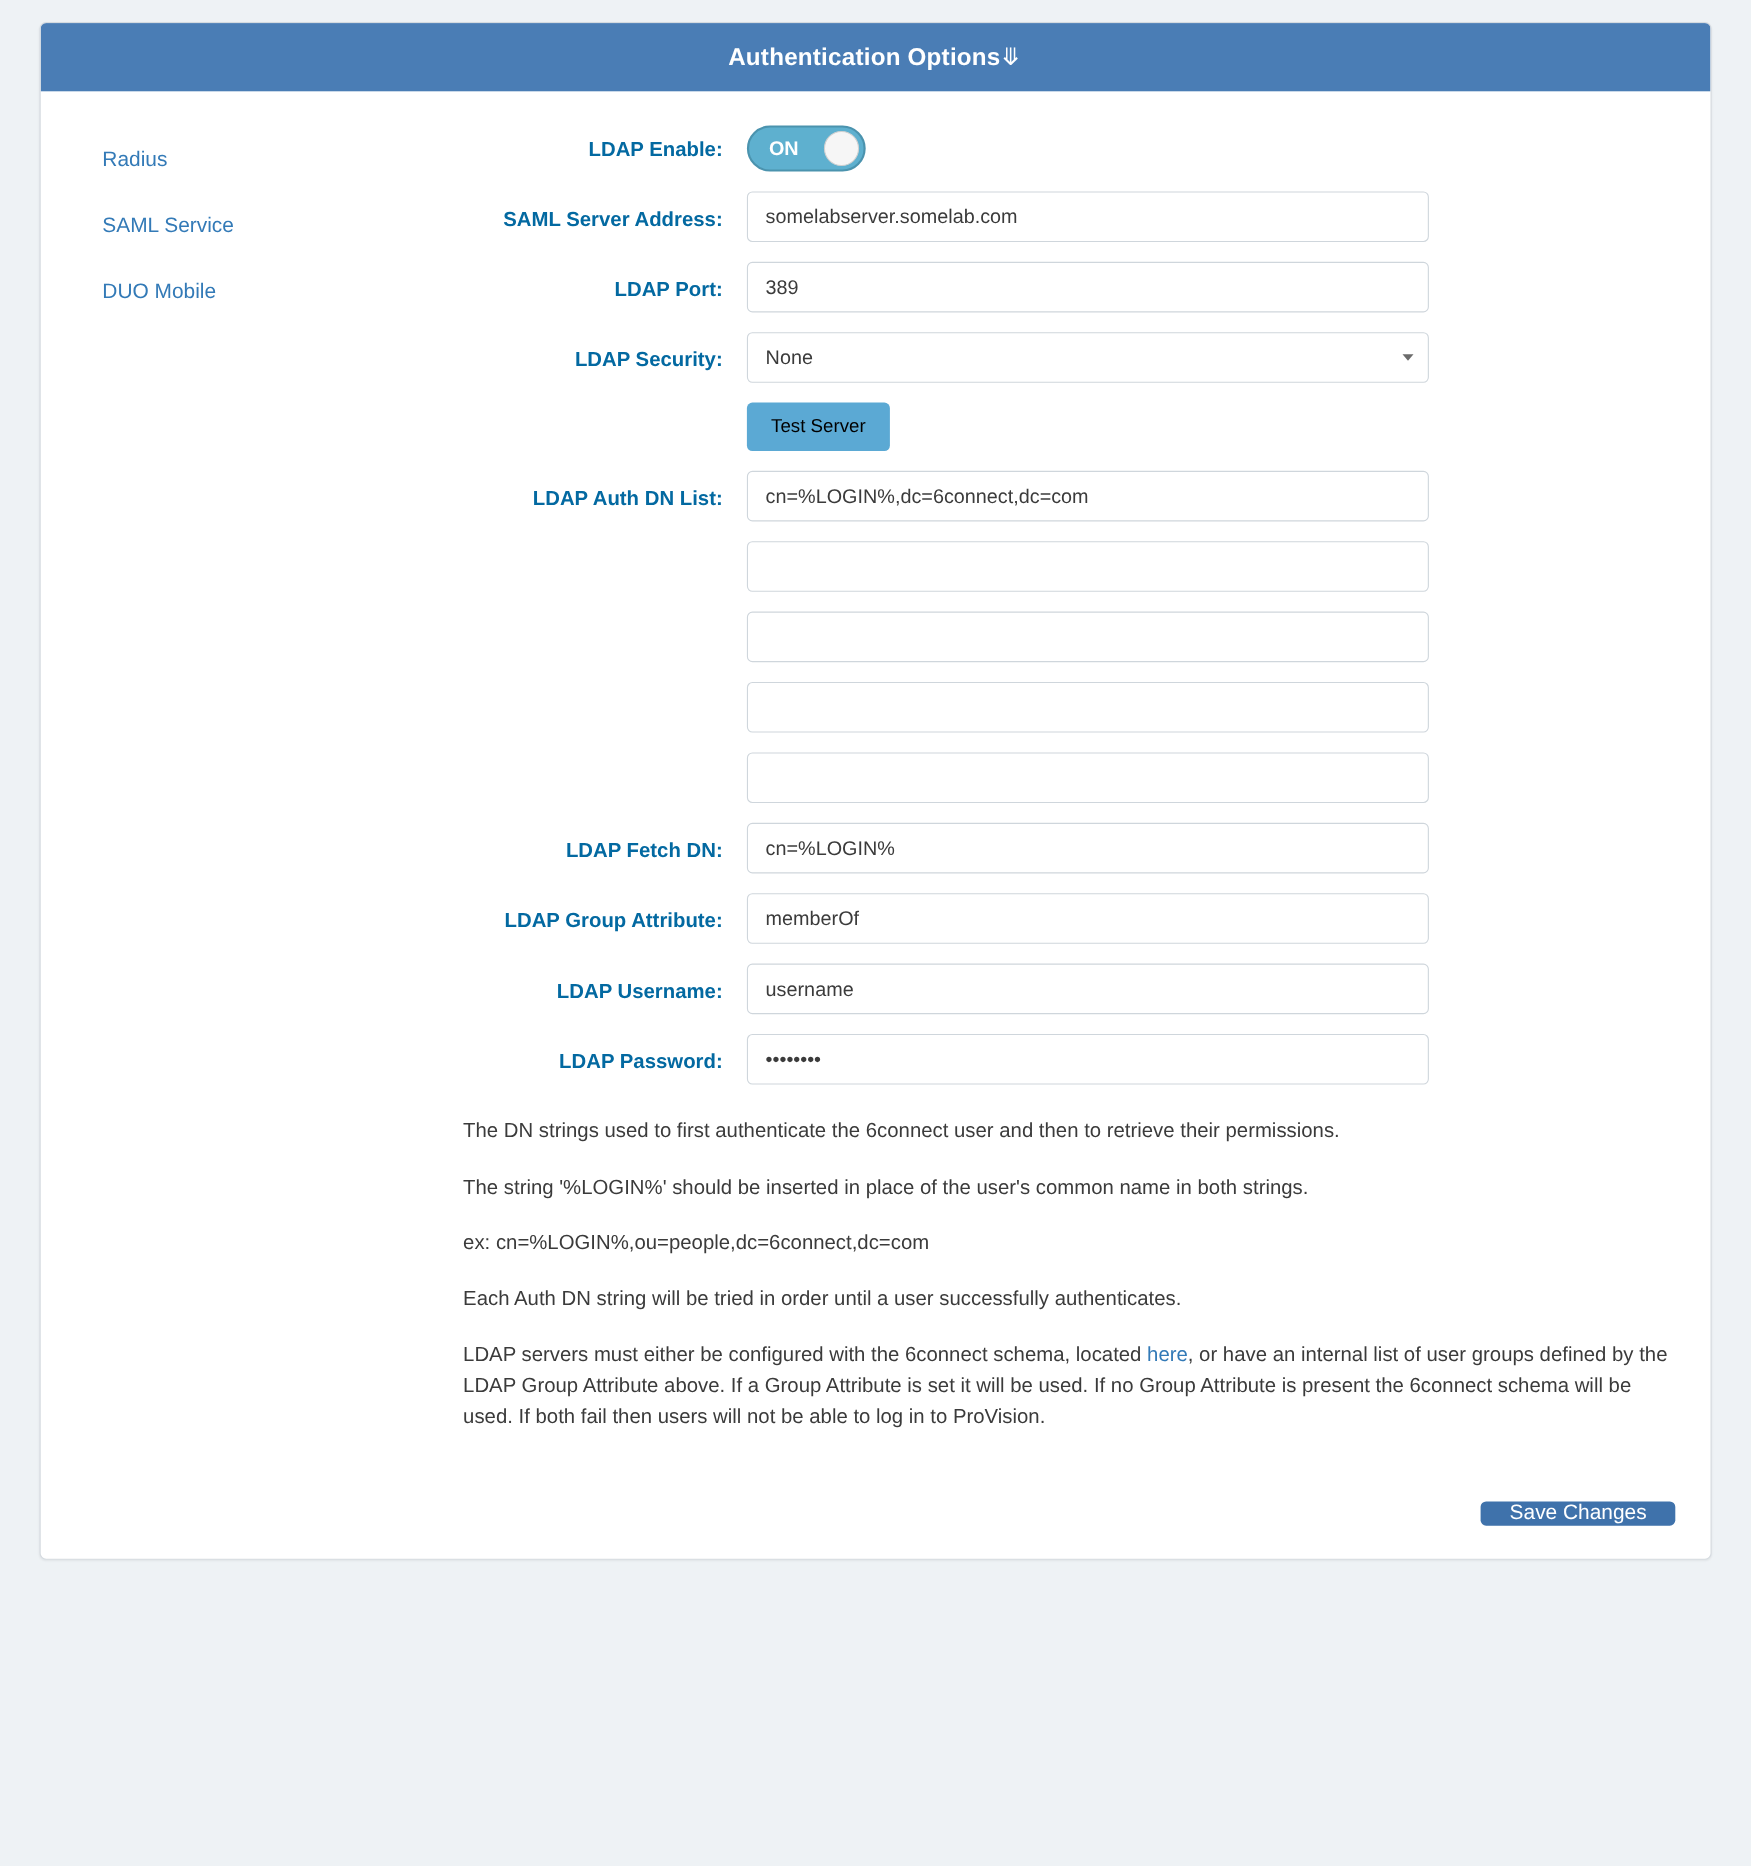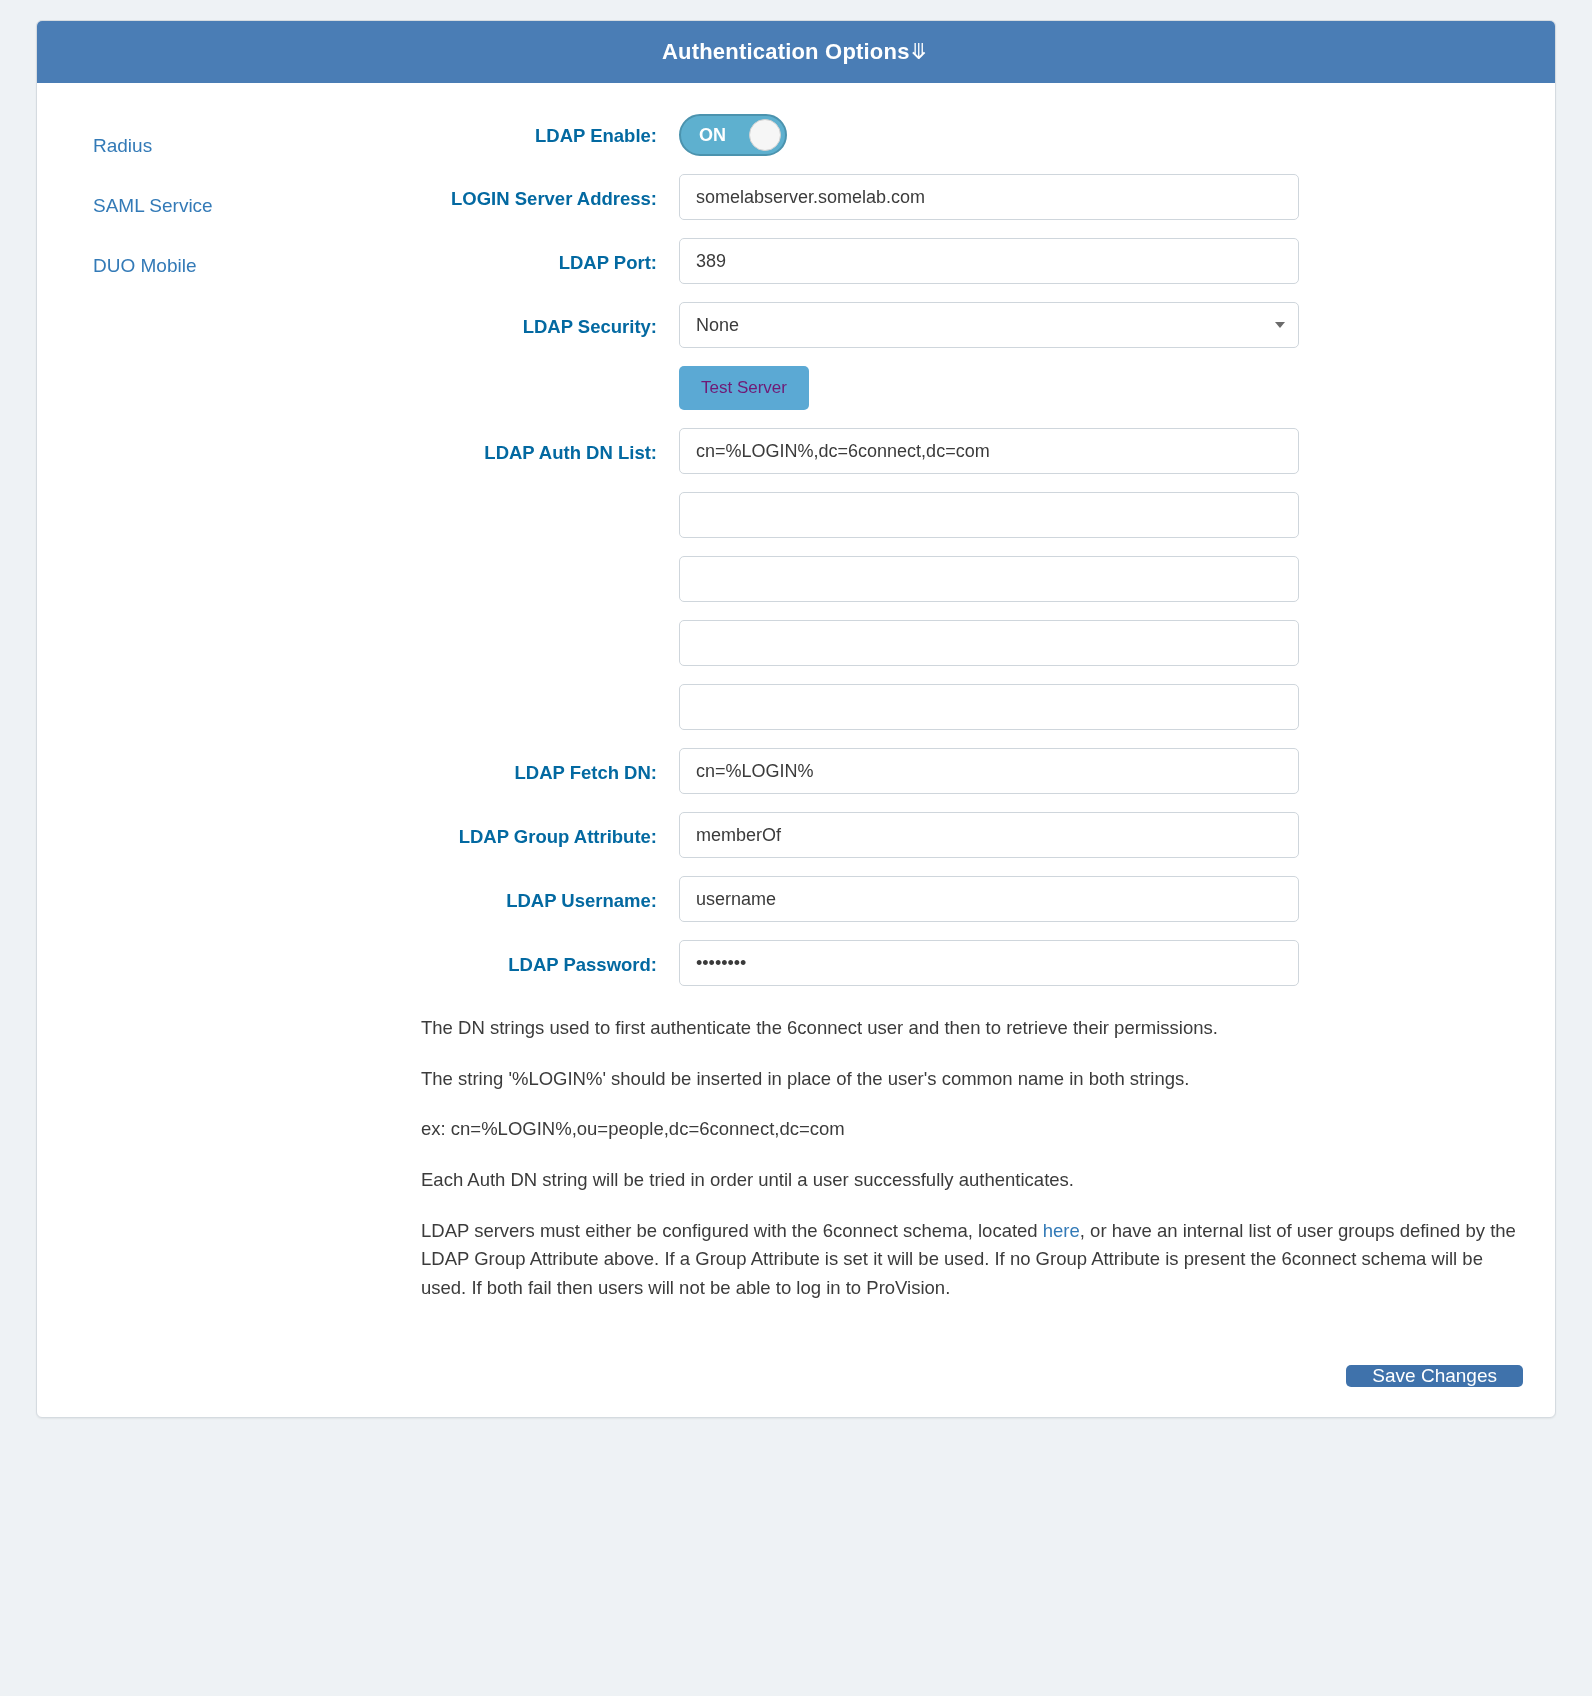--- a/index.html
+++ b/index.html
@@ -157,21 +157,21 @@
     right: 4px;
     top: 3px;
     width: 32px;
     height: 32px;
     border-radius: 50%;
     background: #f6f6f6;
     border: 1px solid #d0d0d0;
   }
   .btn-test {
     background: #5ba9d4;
-    color: #701a75;
+    color: #000000;
     border: none;
     border-radius: 5px;
     padding: 12px 22px;
     font-size: 17px;
     cursor: pointer;
     font-family: "Liberation Sans", sans-serif;
     text-align: right;
   }
   .help {
     margin-top: 28px;
@@ -225,21 +225,21 @@
         <div class="lbl">LDAP Enable:</div>
         <div class="ctl">
           <div class="toggle">
             <span class="toggle-label">ON</span>
             <span class="toggle-knob"></span>
           </div>
         </div>
       </div>
 
       <div class="row">
-        <div class="lbl">LOGIN Server Address:</div>
+        <div class="lbl">SAML Server Address:</div>
         <div class="ctl">
           <input class="txt" type="text" value="somelabserver.somelab.com" style="">
         </div>
       </div>
 
       <div class="row">
         <div class="lbl">LDAP Port:</div>
         <div class="ctl">
           <input class="txt" type="text" value="389" style="">
         </div>

